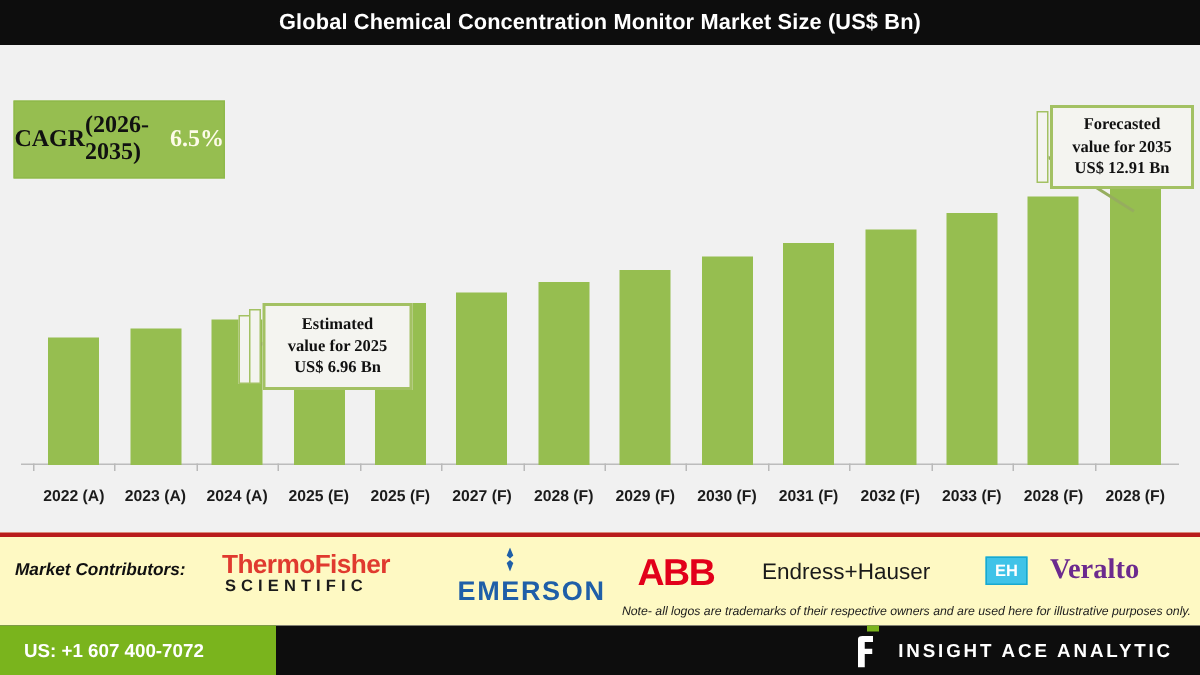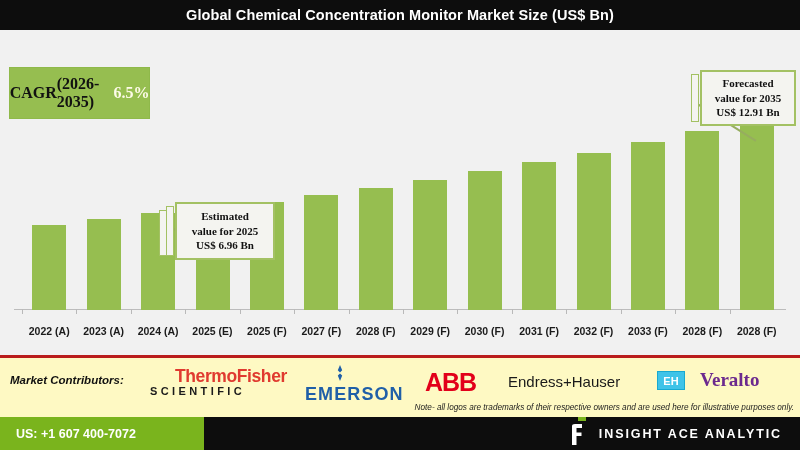--- a/index.html
+++ b/index.html
@@ -86,21 +86,21 @@
     background: #fef9c3; border-top: 3px solid #b91c1c;
   }
   .contrib-label {
     position: absolute; left: 10px; top: 16px;
     font-size: 11.5px; font-weight: bold; font-style: italic; color: #101010;
     font-family: "Liberation Sans", sans-serif;
   }
   .logo { position: absolute; }
 
   .tf-1 { left: 148px; top: 8px; font-size: 17.5px; font-weight: bold; color: #e03a2f;
-          font-family: "Liberation Sans", sans-serif; letter-spacing: -0.4px; margin-left: 27px; }
+          font-family: "Liberation Sans", sans-serif; letter-spacing: -0.4px; }
   .tf-2 { left: 150px; top: 27px; font-size: 11px; font-weight: bold; color: #1b1b1b;
           letter-spacing: 3.4px; font-family: "Liberation Sans", sans-serif; }
 
   .em-mark { left: 332px; top: 7px; width: 16px; height: 16px; }
   .em-txt  { left: 305px; top: 26px; font-size: 18px; font-weight: bold; color: #1f5fa8;
              letter-spacing: 1.1px; font-family: "Liberation Sans", sans-serif; }
 
   .abb { left: 425px; top: 10px; font-size: 25px; font-weight: bold; color: #e2001a;
          letter-spacing: -1px; font-family: "Liberation Sans", sans-serif; }
 
@@ -117,21 +117,21 @@
 
   .note {
     position: absolute; right: 6px; top: 45px;
     font-size: 8.2px; font-style: italic; color: #1c1c1c;
     font-family: "Liberation Sans", sans-serif;
   }
 
   
   .footer { position: absolute; left: 0; top: 417px; width: 800px; height: 33px; background: #0d0d0d; }
   .footer-green {
-    position: absolute; left: 0; top: 0; width: 204px; height: 33px; background: #7ab41d;
+    position: absolute; left: 0; top: 0; width: 184px; height: 33px; background: #7ab41d;
     display: flex; align-items: center;
   }
   .footer-green span {
     margin-left: 16px; color: #ffffff; font-size: 12.5px; font-weight: bold;
     font-family: "Liberation Sans", sans-serif;
   }
   .brand { position: absolute; right: 18px; top: 0; height: 33px; display: flex; align-items: center; }
   .brand .logo-a {
     width: 18px; height: 22px; margin-right: 12px; position: relative;
   }

